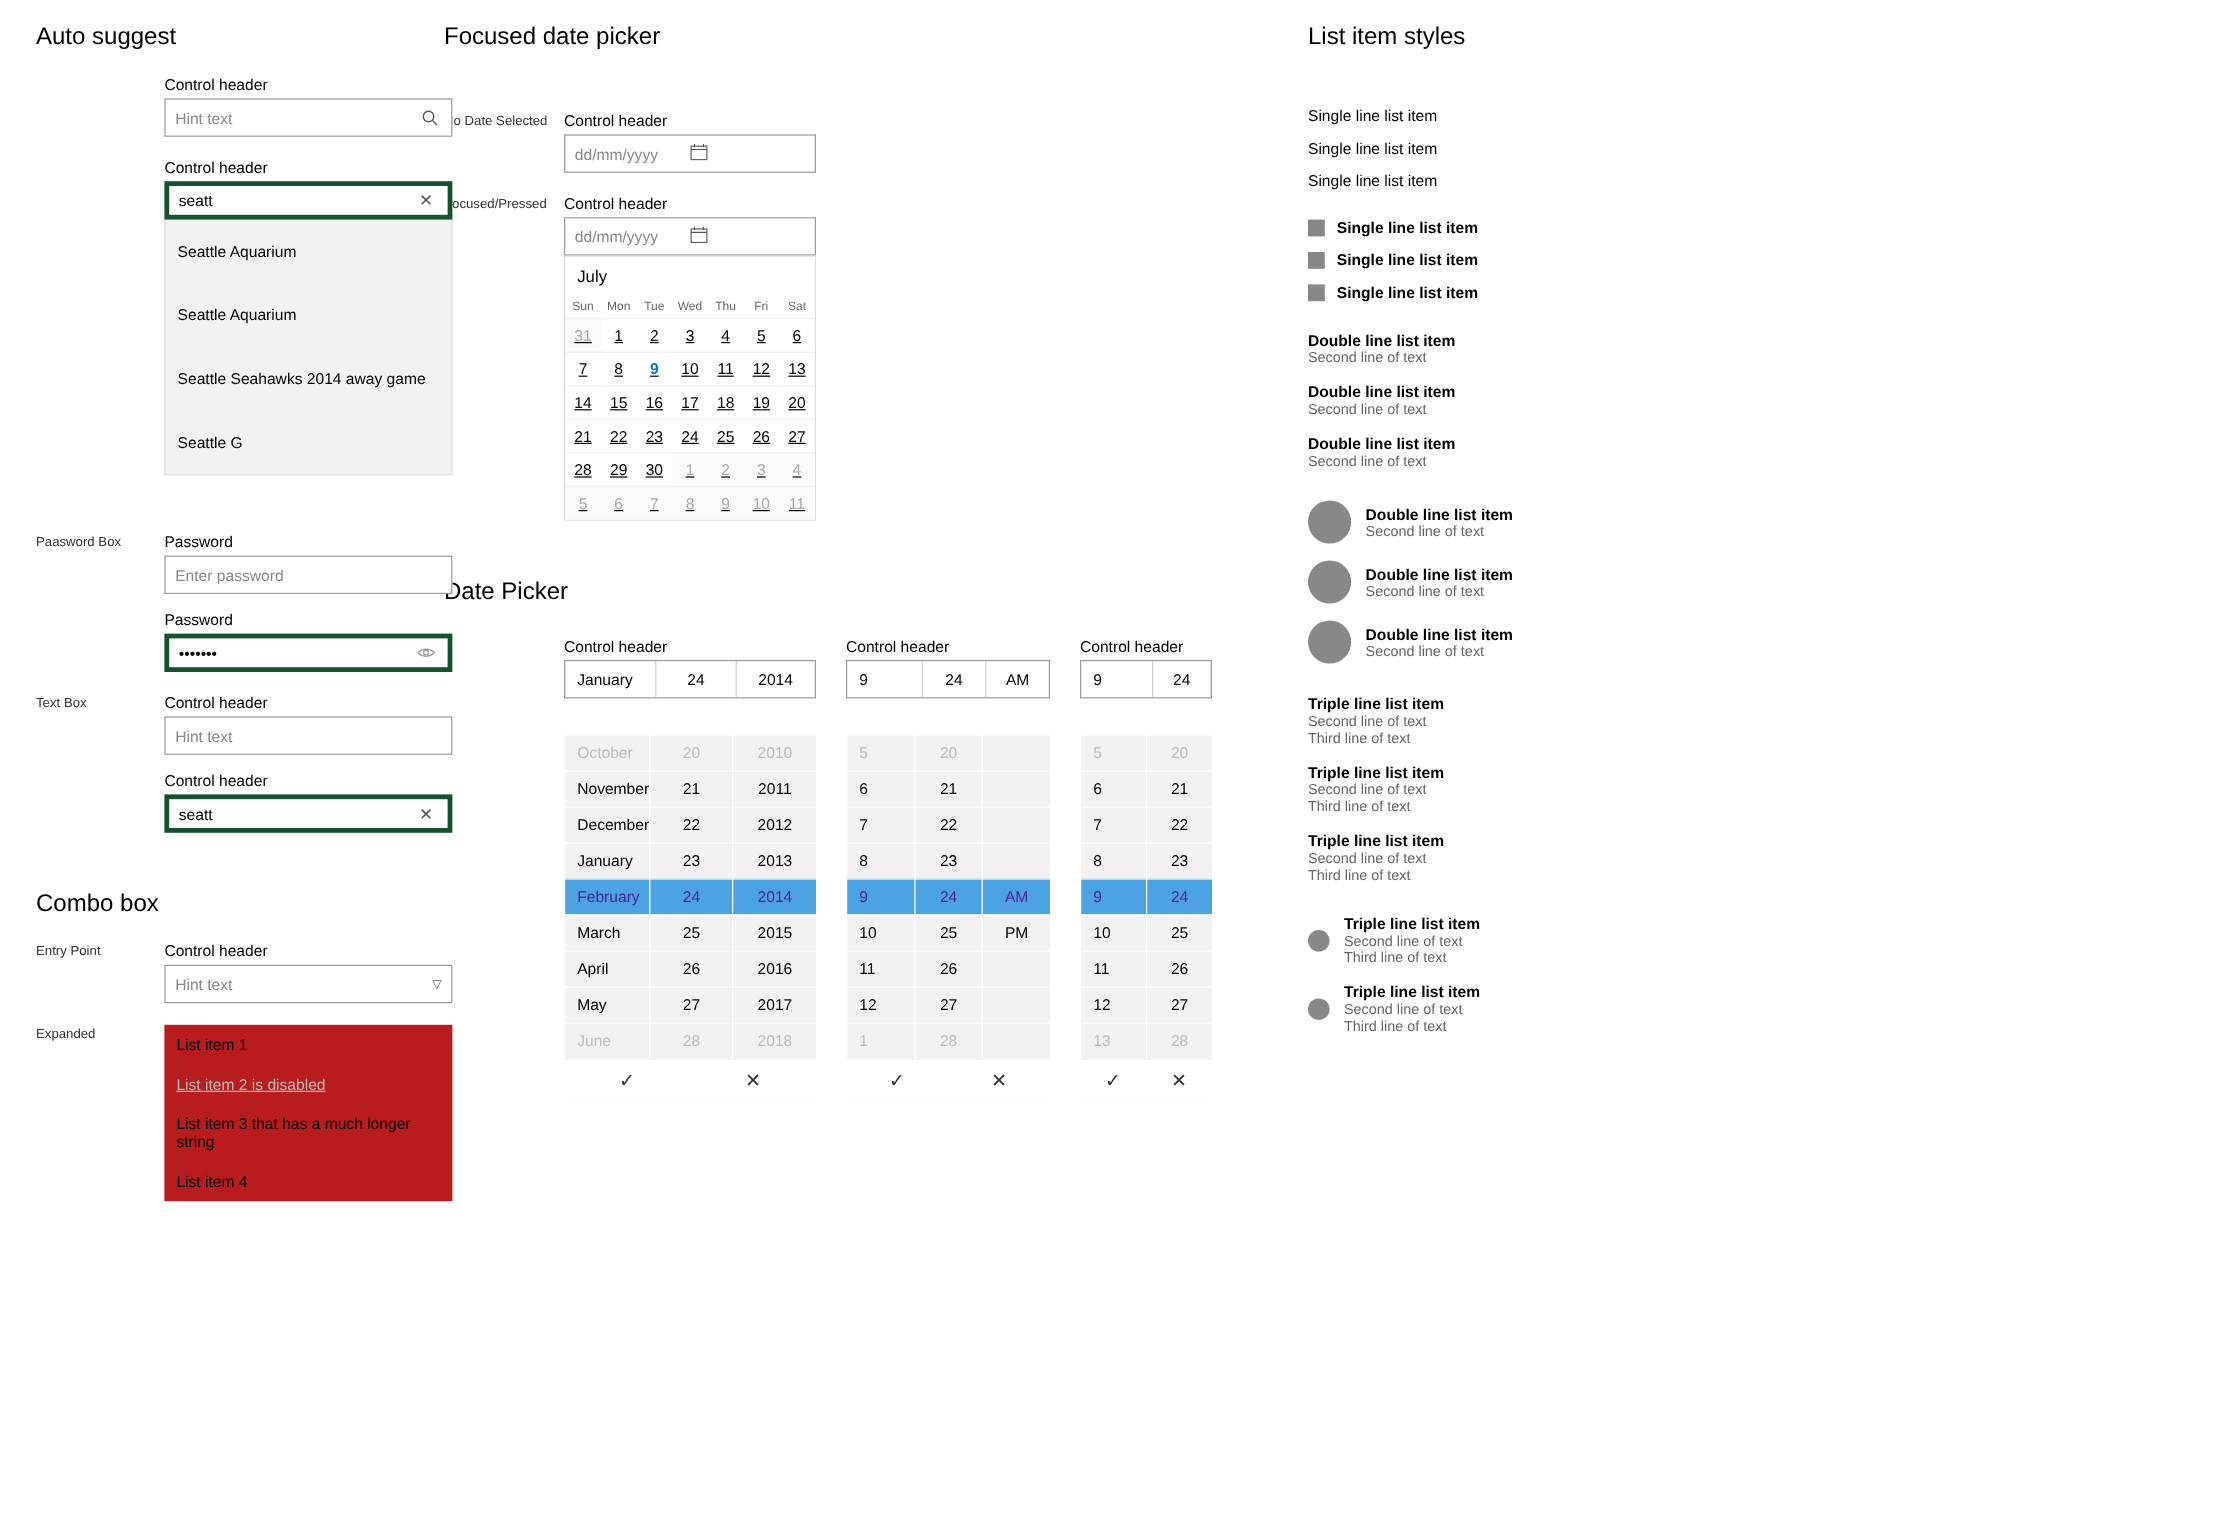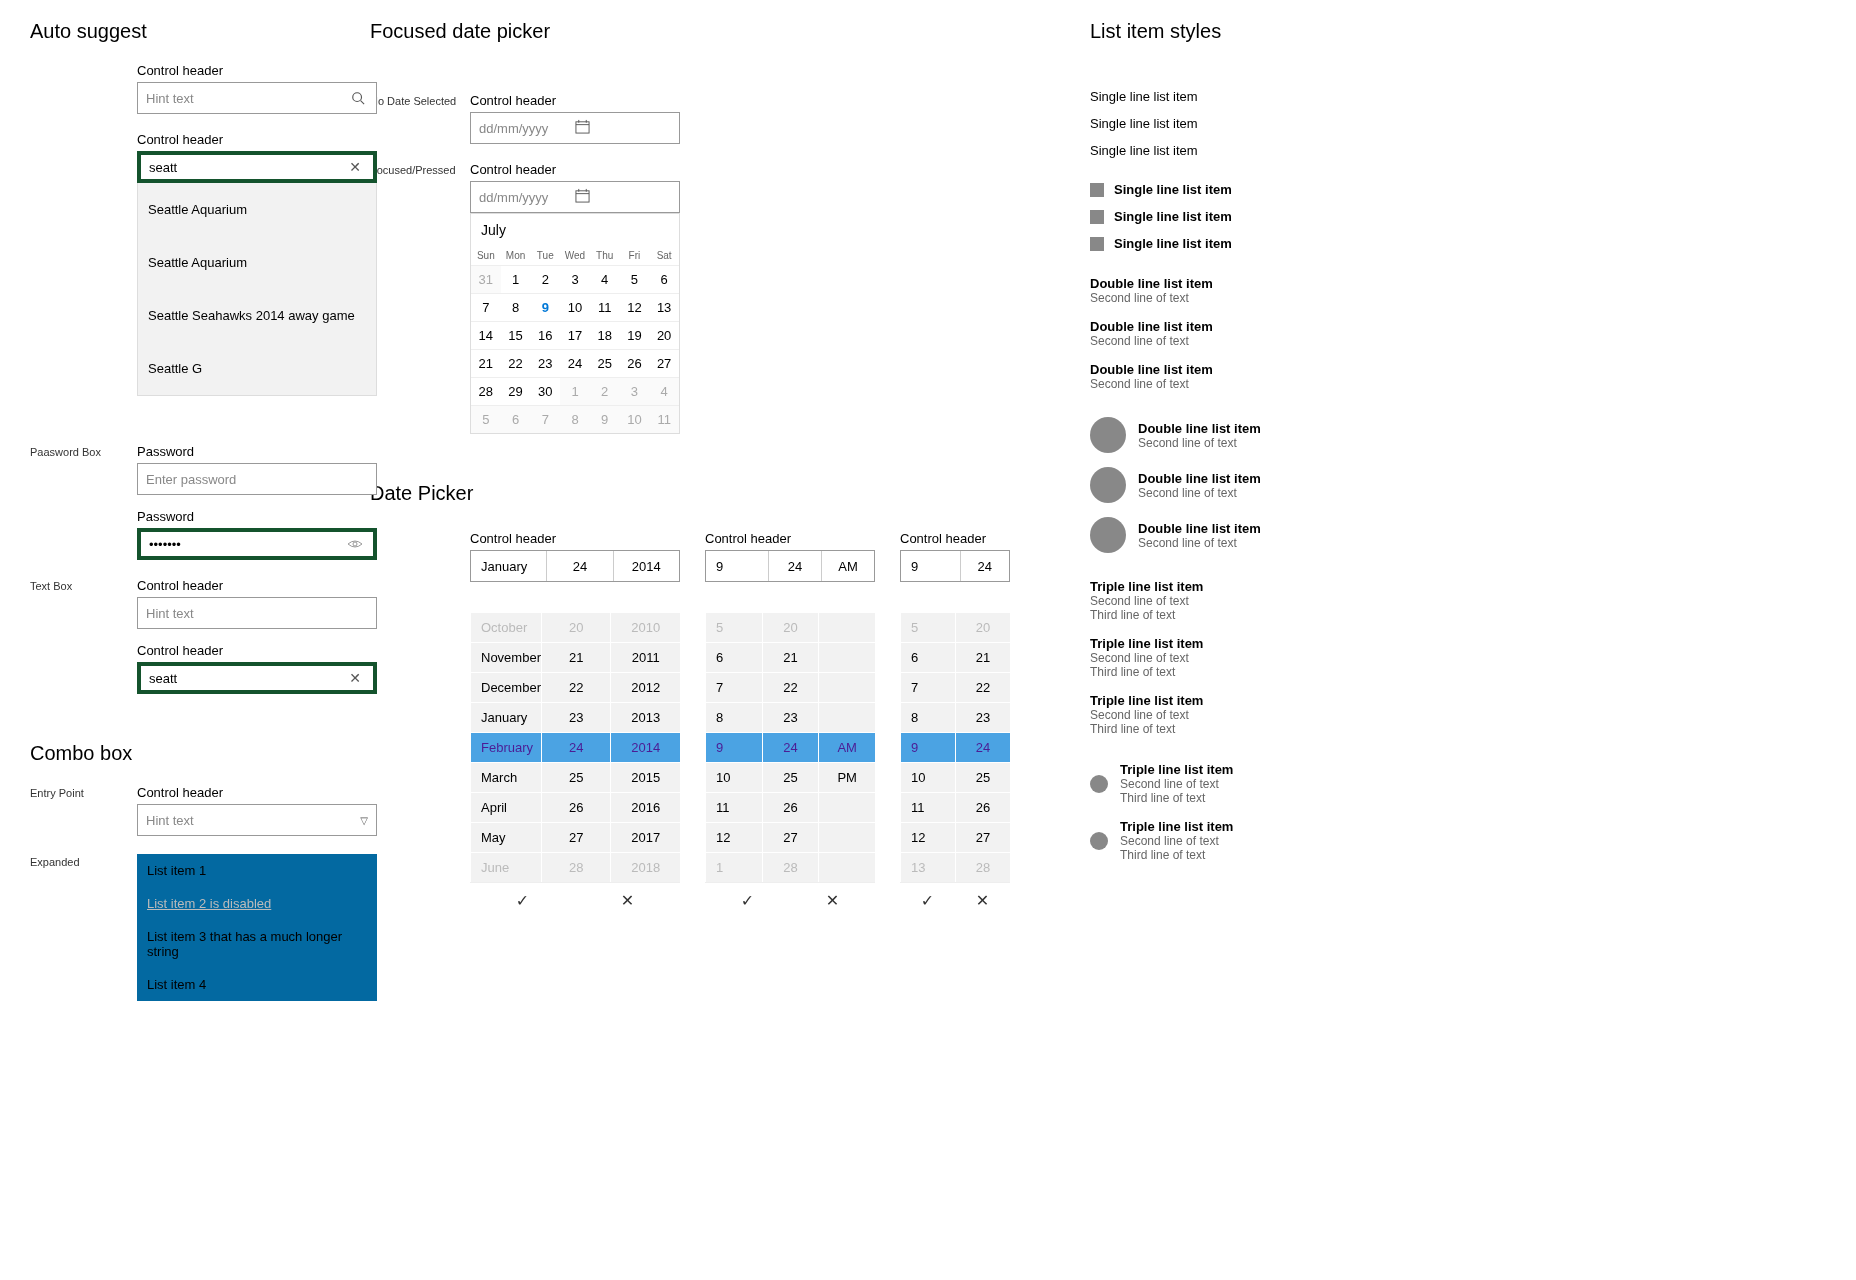--- a/index.html
+++ b/index.html
@@ -30,39 +30,39 @@
   }
   .input input::placeholder { color: #888; }
   .icon-btn {
     width: 20px; height: 20px; display: inline-flex; align-items: center;
     justify-content: center; color: #555; font-size: 14px; cursor: pointer;
   }
   .dropdown {
     width: 240px; background: #f2f2f2; border: 1px solid #ddd; border-top: none;
   }
   .dropdown div { padding: 19px 10px; font-size: 13px; }
-  .listbox { width: 240px; background: #0369a1; }
+  .listbox { width: 240px; background: #b91c1c; }
   .listbox div { padding: 9px 10px; font-size: 13px; }
   .listbox .disabled { color: #bbb; text-decoration: underline; }
   .caret { font-size: 10px; color: #555; }
   .section-gap { height: 30px; }
 
   
   .date-input {
     width: 210px; height: 32px; border: 1px solid #999; display: flex;
     align-items: center; padding: 0 8px; background: #fff;
   }
   .date-input span { flex: 1; color: #888; font-size: 13px; }
   .cal-icon svg { width: 15px; height: 15px; }
   .calendar {
     width: 210px; border: 1px solid #ddd; margin-top: 0;
   }
   .calendar-head { font-size: 14px; padding: 8px 10px; }
   .dow { display: grid; grid-template-columns: repeat(7,1fr); text-align: center; font-size: 10px; color: #666; padding: 4px 0; }
-  .days { display: grid; grid-template-columns: repeat(7,1fr); }
+  .days { display: grid; grid-template-columns: repeat(7,1fr); text-decoration: underline; }
   .days div {
     height: 28px; display: flex; align-items: center; justify-content: center;
     font-size: 13px; border-top: 1px solid #eee;
   }
   .days .other { color: #aaa; background: #fafafa; }
   .days .today { color: #0078d7; font-weight: 600; }
   .picker-box {
     display: flex; border: 1px solid #999; height: 32px; background: #fff;
   }
   .picker-box div {

